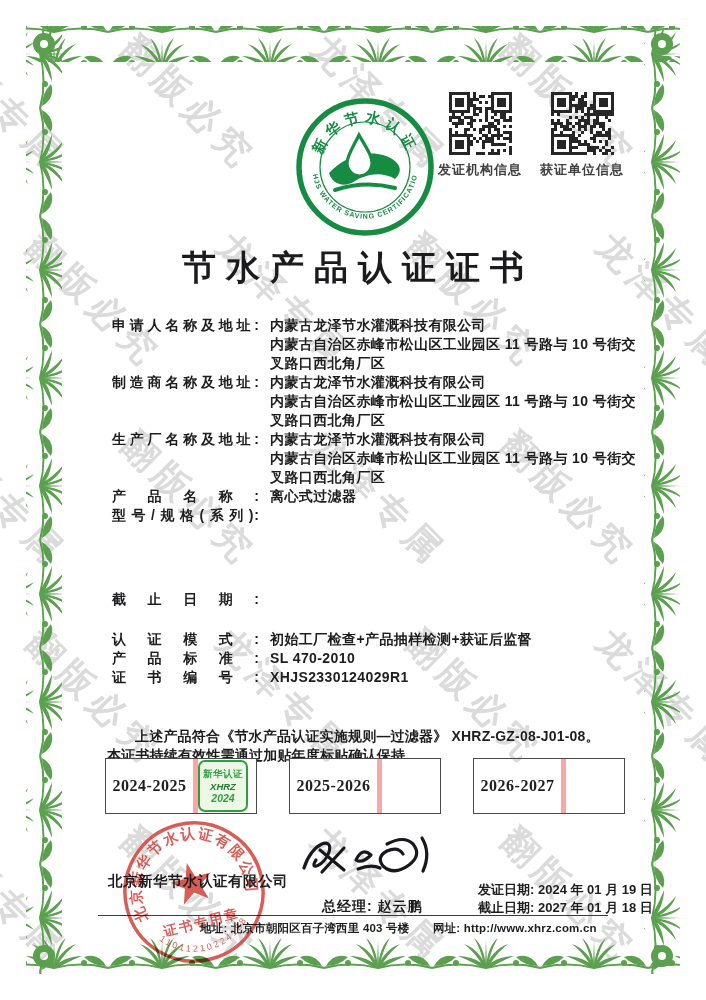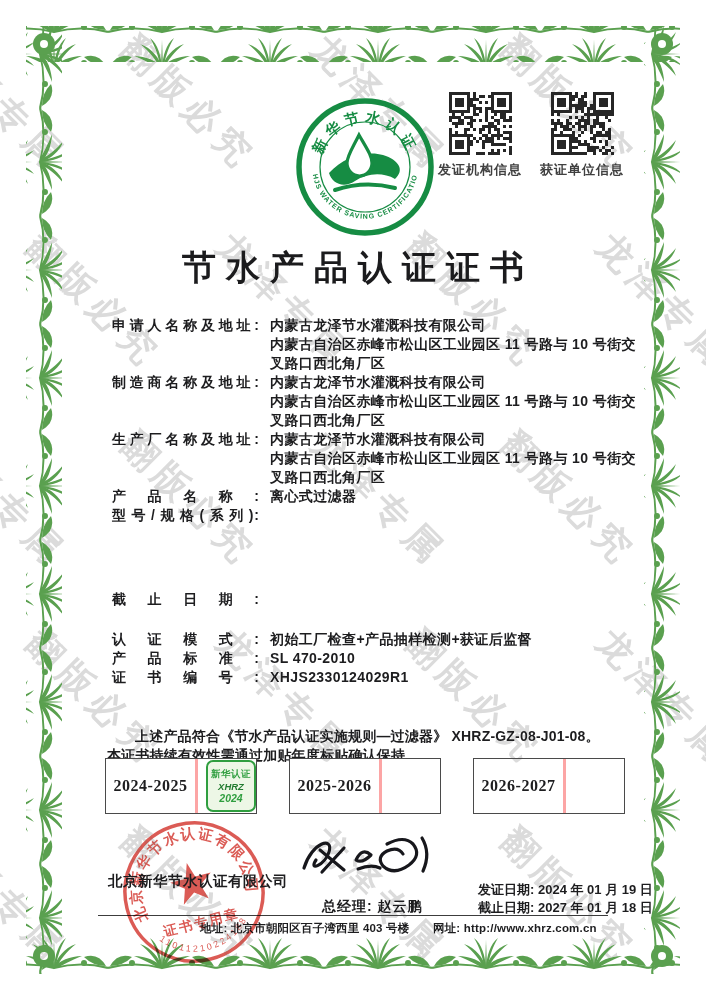--- a/index.html
+++ b/index.html
@@ -31,21 +31,21 @@
           text-align:justify;text-align-last:justify;}
   .fvals{margin-left:10px;font-weight:600;letter-spacing:.4px;}
   .fvals div{line-height:19px;white-space:nowrap;}
   .statement{position:absolute;left:107px;top:727px;width:498px;z-index:2;font-size:14px;
              font-weight:700;line-height:19px;text-indent:2em;letter-spacing:.2px;}
   
   .yrow{position:absolute;left:105px;top:758px;z-index:2;display:flex;gap:32px;}
   .ybox{width:150px;height:54px;border:1px solid #4a4a4a;display:flex;background:#fff;}
   .ycell{flex:1;display:flex;align-items:center;justify-content:center;
          font-size:16px;font-weight:700;letter-spacing:.5px;font-family:Liberation Serif, serif;}
-  .scell{flex:0 0 58px;border-left:3px solid #fca5a5;display:flex;align-items:center;justify-content:flex-end;}
+  .scell{flex:0 0 58px;border-left:5px solid #fca5a5;display:flex;align-items:center;justify-content:flex-start;}
   .sticker{width:46px;height:48px;border:2px solid #2f9e3f;border-radius:7px;background:#edf7e6;
            display:flex;flex-direction:column;align-items:center;justify-content:center;color:#2f9e3f;}
   .sticker .s1{font-size:9.5px;font-weight:700;letter-spacing:.5px;}
   .sticker .s2{font-size:9.5px;font-weight:700;font-style:italic;color:#237c31;}
   .sticker .s3{font-size:10.5px;font-weight:700;font-style:italic;}
   
   .seal-svg{position:absolute;left:118px;top:816px;z-index:4;mix-blend-mode:multiply;}
   .company-name{position:absolute;left:108px;top:872px;z-index:5;font-size:14.5px;font-weight:700;letter-spacing:.5px;}
   .sig-svg{position:absolute;left:290px;top:828px;z-index:3;}
   .signer{position:absolute;left:322px;top:898px;z-index:3;font-size:14px;font-weight:600;letter-spacing:1px;}

